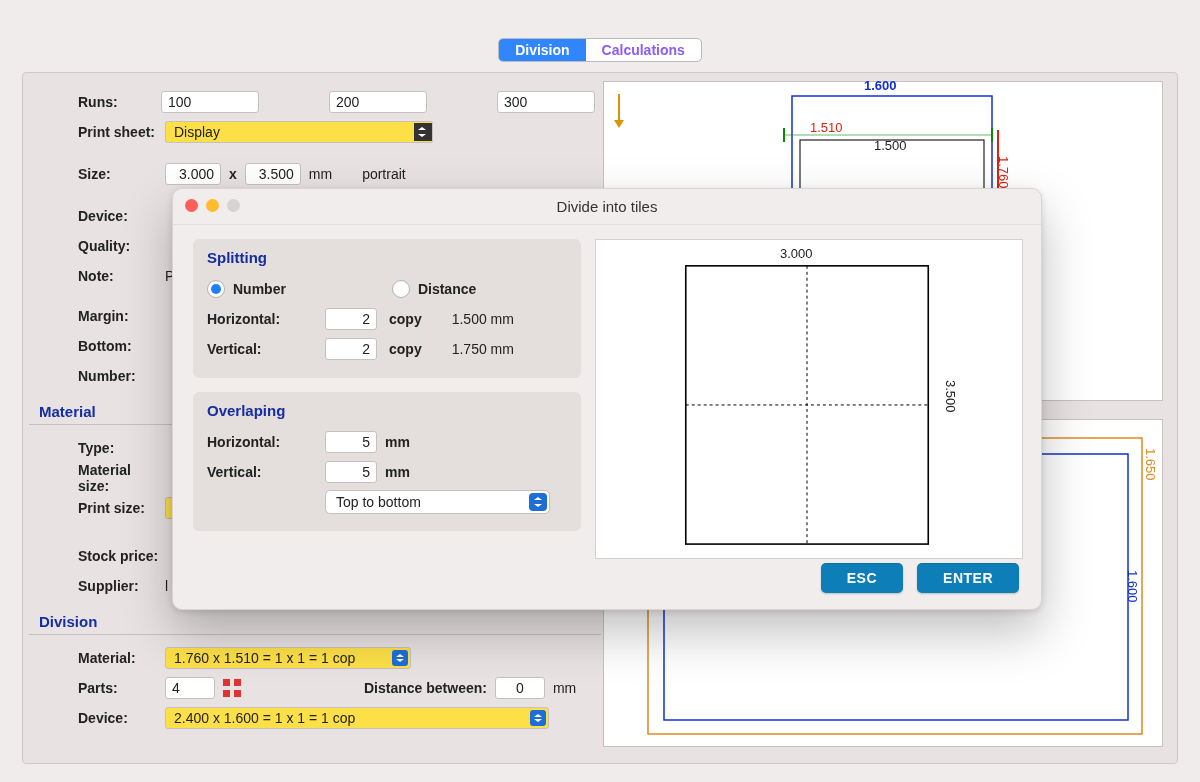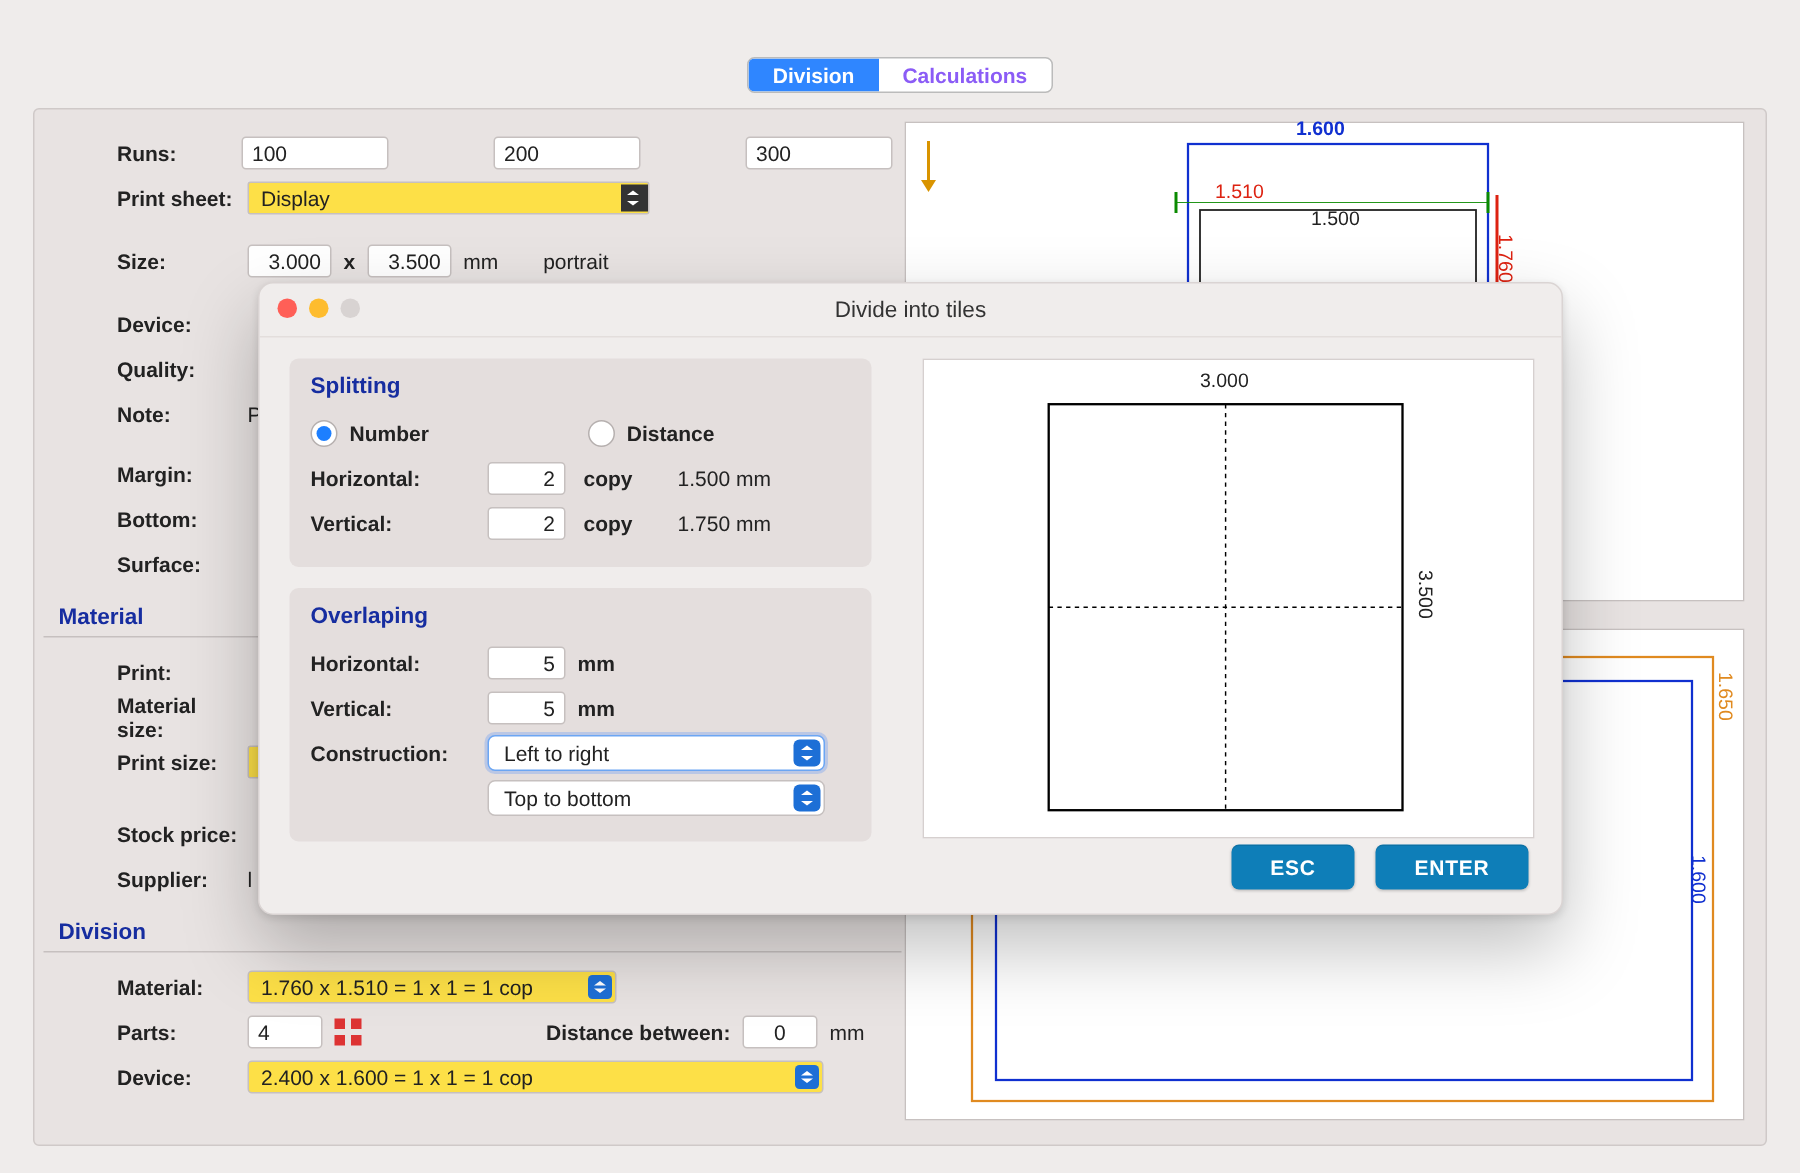--- a/index.html
+++ b/index.html
@@ -100,21 +100,21 @@
   }
   .modal .titlebar {
     height:36px; display:flex; align-items:center; position:relative;
     border-bottom:1px solid #e3dedc;
   }
   .traffic { position:absolute; left:12px; top:10px; display:flex; gap:8px; }
   .dot { width:13px; height:13px; border-radius:50%; }
   .dot.r{background:#ff5f57;} .dot.y{background:#febc2e;} .dot.g{background:#d8d3d2;}
   .modal .title { width:100%; text-align:center; font-size:15px; color:#333; }
 
-  .modal-body { display:flex; padding:14px 18px 0 20px; gap:34px;justify-content:space-between; }
+  .modal-body { display:flex; padding:14px 18px 0 20px; gap:14px;justify-content:space-between; }
   .mleft { width:388px; }
   .group {
     background:#e4dedd; border-radius:6px; padding:10px 14px 14px 14px;
     margin-bottom:14px;
   }
   .ghead { color:#162da0; font-weight:700; margin-bottom:8px; font-size:15px; }
   .grow { display:flex; align-items:center; height:30px; gap:8px; }
   .glbl { width:110px; font-weight:700; }
   .radio {
     width:18px; height:18px; border-radius:50%; border:1px solid #b6b0af;
@@ -224,26 +224,26 @@
 
     <div style="height:10px"></div>
 
     <div class="row">
         <span class="lbl">Margin:</span>
       </div>
     <div class="row">
         <span class="lbl">Bottom:</span>
       </div>
     <div class="row">
-        <span class="lbl">Surface:</span>
+        <span class="lbl">Number:</span>
       </div>
 
     <div class="section-hd">Material</div>
     <div class="row">
-        <span class="lbl">Print:</span>
+        <span class="lbl">Type:</span>
       </div>
     <div class="row">
         <span class="lbl">Material size:</span>
       </div>
     <div class="row">
         <span class="lbl">Print size:</span>
       <span class="select big" style="width:18px;padding-left:0">
         <span class="caret"></span>
       </span>
     </div>
@@ -364,27 +364,20 @@
           <span class="glbl">Horizontal:</span>
           <input class="inp" style="width: 52px; text-align: right;" value="5">
           <span class="mtxt">mm</span>
         </div>
         <div class="grow">
           <span class="glbl">Vertical:</span>
           <input class="inp" style="width: 52px; text-align: right;" value="5">
           <span class="mtxt">mm</span>
         </div>
         <div class="grow">
-          <span class="glbl">Construction:</span>
-          <span class="msel">
-            <span>Left to right</span>
-            <span class="caret"></span>
-          </span>
-        </div>
-        <div class="grow">
           <span class="glbl"></span>
           <span class="msel noblue">
             <span>Top to bottom</span>
             <span class="caret"></span>
           </span>
         </div>
       </div>
     </div>
 
     <div class="mright">

